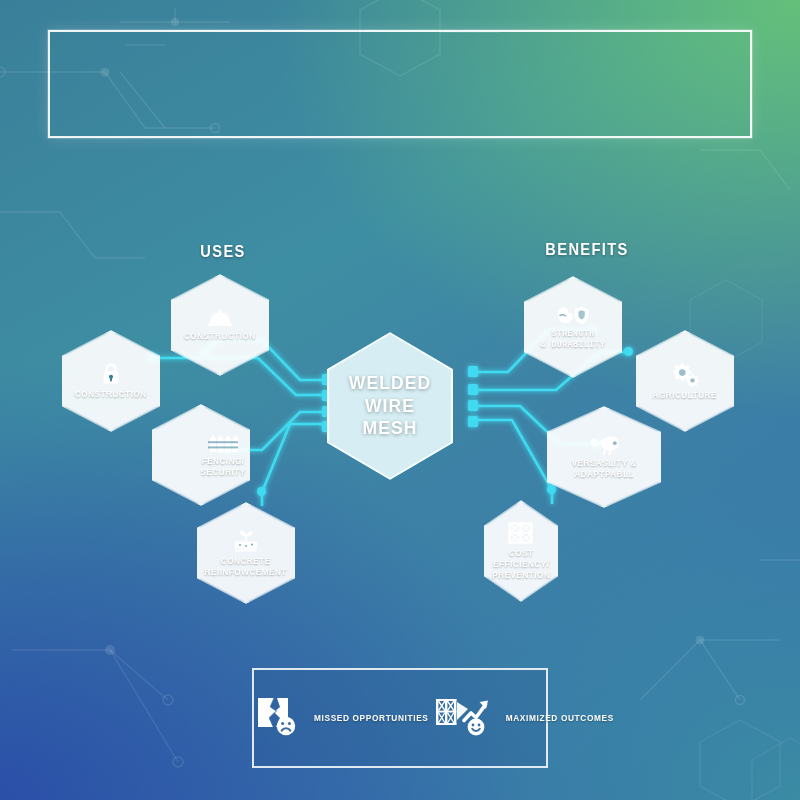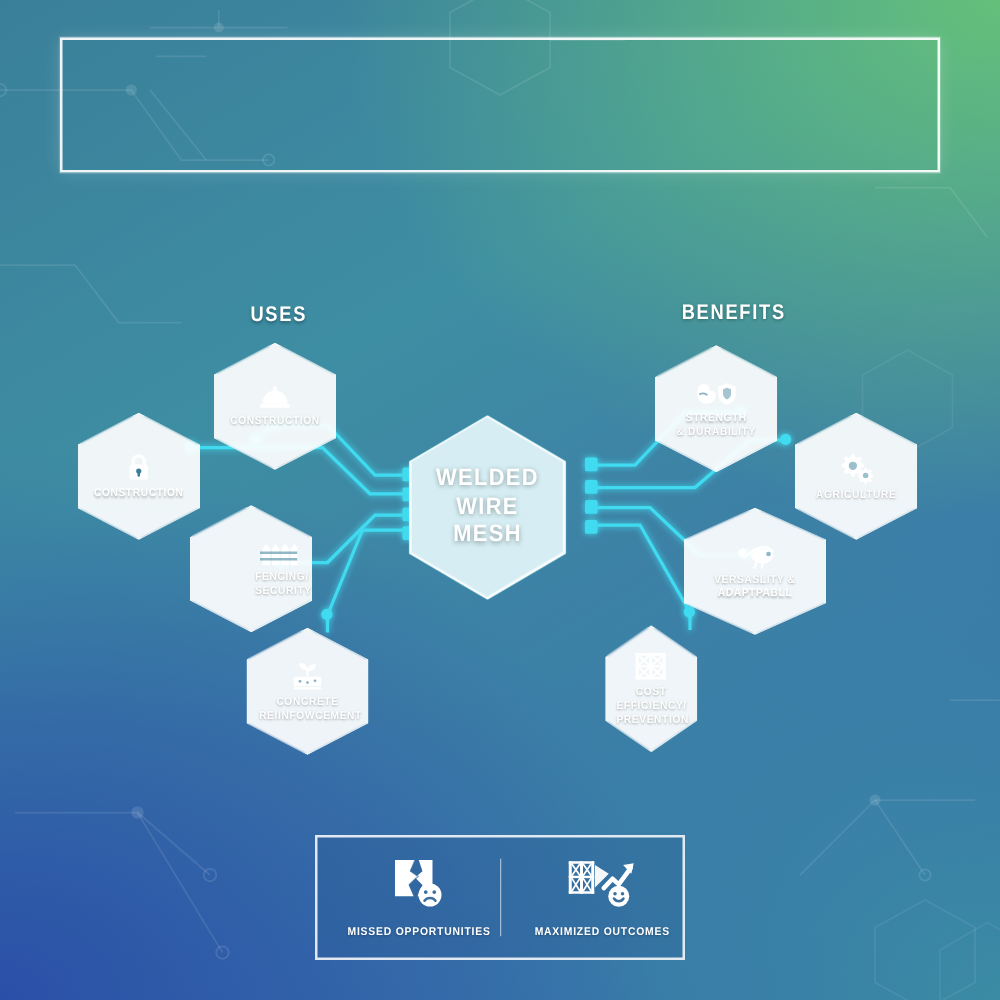--- a/index.html
+++ b/index.html
@@ -59,21 +59,21 @@
     background:rgba(255,255,255,.92);
   }
   .hex .fill{
     position:absolute;inset:1.6px;
     clip-path:polygon(50% 0%,100% 25%,100% 75%,50% 100%,0% 75%,0% 25%);
     background:rgba(255,255,255,.045);
     backdrop-filter:blur(1px);
   }
   .hex .content{
     position:relative;z-index:3;display:flex;flex-direction:column;
-    justify-content:center;gap:3px;width:100%;
+    align-items:center;justify-content:center;gap:3px;width:100%;
     padding:0 6px;box-sizing:border-box;
   }
   .hex .ico{display:block;line-height:0;}
   .hex .lbl{
     font-size:9px;font-weight:bold;letter-spacing:.6px;line-height:1.22;
     transform:scaleX(.9);transform-origin:center;
     text-shadow:0 1px 2px rgba(0,0,0,.3);
     white-space:pre-line;
   }
 
@@ -91,22 +91,22 @@
   }
 
   
   .legend{
     position:absolute;left:252px;top:668px;width:296px;height:100px;
     border:2px solid rgba(255,255,255,.85);
     background:rgba(42,92,150,.30);
     box-sizing:border-box;display:flex;align-items:center;
   }
   .legend-cell{
-    flex:1;display:flex;flex-direction:column;align-items:center;
-    justify-content:center;gap:9px;color:#fff;padding-left:17px;
+    flex:1;display:flex;flex-direction:row;align-items:center;
+    justify-content:center;gap:9px;color:#fff;
   }
   .legend-div{width:1px;height:62px;background:rgba(255,255,255,.55);}
   .legend-lbl{
     font-size:9px;font-weight:bold;letter-spacing:.7px;
     transform:scaleX(.92);transform-origin:center;white-space:nowrap;
     text-shadow:0 1px 2px rgba(0,0,0,.3);
   }
 </style>
 </head>
 <body>
@@ -279,21 +279,21 @@
               <circle cx="20" cy="15.6" r="1.1"></circle>
           </g>
           <rect x="3" y="20.6" width="22" height="2" rx="1" fill="#fff"></rect>
         </svg>
       </span>
       <div class="lbl">CONCRETE
 REIINFOWCEMENT</div>
     </div>
   </div>
 
-  <div class="hex" style="left:524px;top:276px;width:98px;height:102px;">
+  <div class="hex" style="left:524px;top:276px;width:98px;height:102px;font-family:Liberation Mono, monospace;">
     <div class="inner"></div>
     <div class="fill"></div>
     <div class="content">
       <span class="ico">
         <svg width="34" height="22" viewBox="0 0 34 22">
           <path d="M2 9 C2 5 5 3 8.5 3.6 C11 4 12 6.6 12 9 C14.6 8 16.6 9.4 16.6 12 C16.6 16 13.6 19 9.6 19 C5.6 19 2 16.4 2 12 Z" fill="#fff"></path>
           <path d="M3.4 11.6 C5.6 10.4 8.4 10.6 10 12.2" fill="none" stroke="#3a7f99" stroke-width="1.4" opacity=".6"></path>
           <path d="M25.6 2.6 L32.6 5.2 V11 C32.6 15.4 29.6 18.6 25.6 20 C21.6 18.6 18.6 15.4 18.6 11 V5.2 Z" fill="#fff"></path>
           <path d="M25.6 6.2 L28.8 7.4 V11 C28.8 13.2 27.4 14.8 25.6 15.6 C23.8 14.8 22.4 13.2 22.4 11 V7.4 Z" fill="#3a7f99" opacity=".45"></path>
         </svg>

